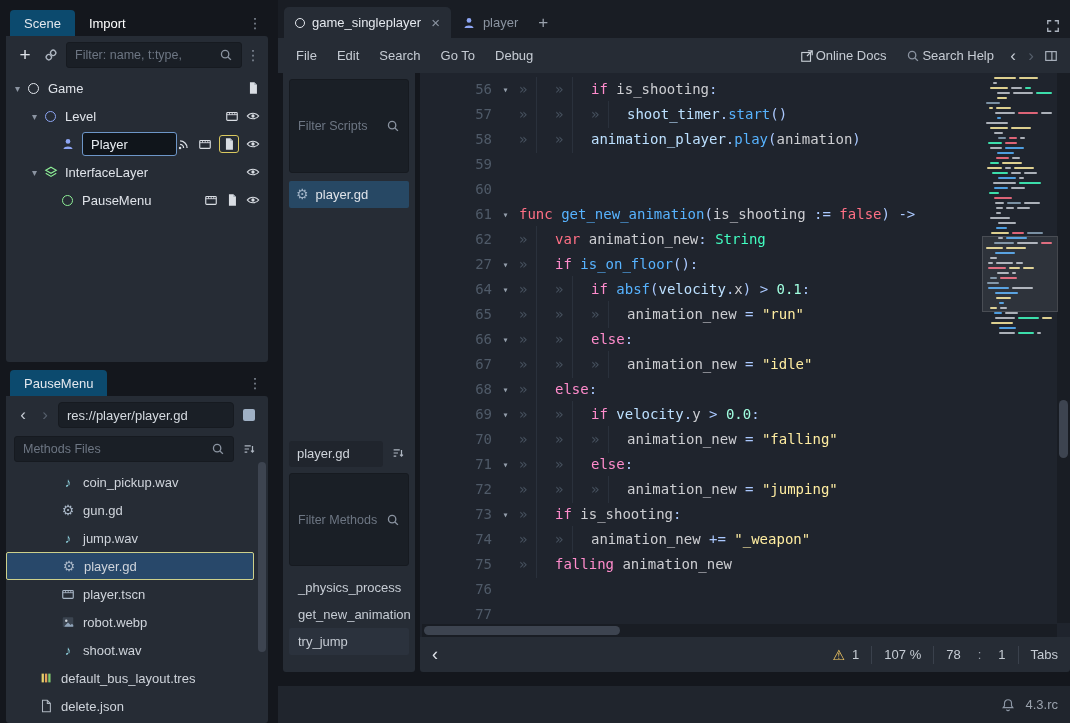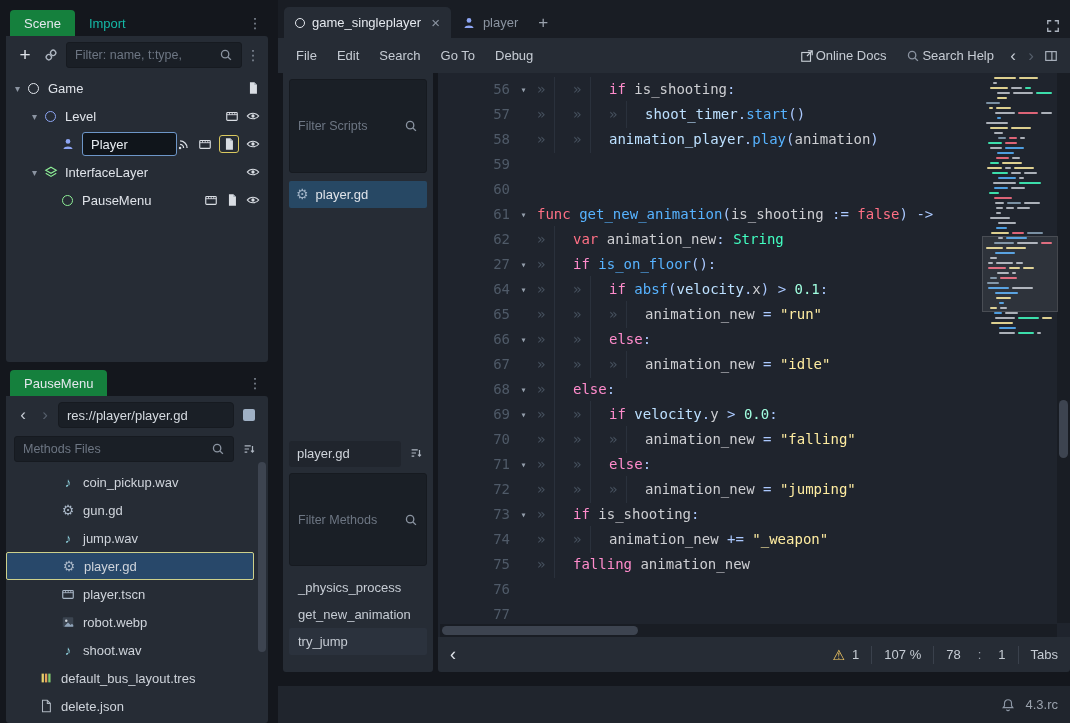--- a/index.html
+++ b/index.html
@@ -7,22 +7,22 @@
 body{background:#14171d;font-family:"Liberation Sans",sans-serif;font-size:13px;color:#c6ccd4;position:relative;}
 button{background:none;border:none;color:inherit;font:inherit;cursor:pointer;}
 [data-icon]{display:inline-flex;align-items:center;justify-content:center;line-height:1;}
 [data-icon] svg{width:14px;height:14px;display:block;}
 
 
 .left-col{position:absolute;left:0;top:0;width:270px;height:723px;display:flex;flex-direction:column;}
 .scene-dock{height:362px;display:flex;flex-direction:column;padding-top:8px;margin:0 2px 0 6px;}
 .fs-dock{flex:1;margin:6px 2px 0 6px;display:flex;flex-direction:column;min-height:0;}
 .dock-tabbar{display:flex;align-items:flex-end;height:28px;padding-left:4px;position:relative;flex:none;}
-.dtab{padding:6px 14px 5px;color:#14b8a6;border-radius:4px 4px 0 0;}
-.dtab.active{background:#15803d;color:#e4e8ee;}
+.dtab{padding:6px 14px 5px;color:#ffffff;border-radius:4px 4px 0 0;}
+.dtab.active{background:#0c4a6e;color:#e4e8ee;}
 .dock-tabbar .dots{position:absolute;right:4px;bottom:5px;color:#8b94a1;font-size:14px;width:18px;text-align:center;}
 .panel{background:#262c35;flex:1;min-height:0;position:relative;border-radius:0 3px 3px 3px;}
 .scene-toolbar,.fs-row{display:flex;align-items:center;gap:4px;padding:6px 8px 2px;}
 .ibtn{min-width:22px;height:24px;display:flex;align-items:center;justify-content:center;color:#aeb6c1;}
 .plus{font-size:19px;color:#dfe3e9;}
 .filter{flex:1;display:flex;align-items:center;background:#1a1f26;border:1px solid #161a20;border-radius:3px;height:26px;padding:0 8px;min-width:0;gap:6px;}
 .filter .ph{flex:1;white-space:nowrap;overflow:hidden;font-size:12.5px;color:#6d7683;}
 .ficon{color:#8b94a1;}
 .dots{color:#8b94a1;font-size:14px;}
 .nav{font-size:17px;color:#c6ccd4;width:18px;text-align:center;}
@@ -57,21 +57,21 @@
 .stab.active{background:#262c35;color:#e4e8ee;}
 .tabicon{display:inline-flex;}
 .close{color:#8b94a1;font-size:15px;margin-left:3px;}
 .newtab{color:#9aa2ad;font-size:17px;width:28px;height:31px;}
 .sp{flex:1;}
 .menubar{height:35px;background:#262c35;display:flex;align-items:center;padding:0 8px;flex:none;}
 .menus{display:flex;}
 .menu{padding:6px 10px;color:#c6ccd4;white-space:nowrap;}
 .mitem{display:flex;align-items:center;gap:2px;color:#c6ccd4;padding:0 10px;white-space:nowrap;}
 .ebody{flex:1;display:flex;min-height:0;}
-.spanel{width:150px;background:#262c35;margin:0 5px 0 5px;display:flex;flex-direction:column;padding:6px;flex:none;border-radius:0 0 3px 3px;}
+.spanel{width:132px;background:#262c35;margin:0 5px 0 5px;display:flex;flex-direction:column;padding:6px;flex:none;border-radius:0 0 3px 3px;}
 .slist{height:256px;margin-top:8px;flex:none;}
 .srow{height:27px;display:flex;align-items:center;gap:7px;padding:0 7px;border-radius:2px;color:#dfe3e9;}
 .srow.sel{background:#274864;}
 .sdroprow{display:flex;gap:4px;margin-top:4px;flex:none;}
 .sdrop{flex:1;background:#20252d;height:26px;display:flex;align-items:center;padding:0 8px;color:#cfd4db;border-radius:3px;min-width:0;}
 .mfilter{margin-top:6px;}
 .mlist{flex:1;margin-top:8px;}
 .mrow{height:27px;display:flex;align-items:center;padding:0 9px;color:#c6ccd4;border-radius:2px;white-space:nowrap;}
 .mrow.hl{background:#2b323d;}
 

